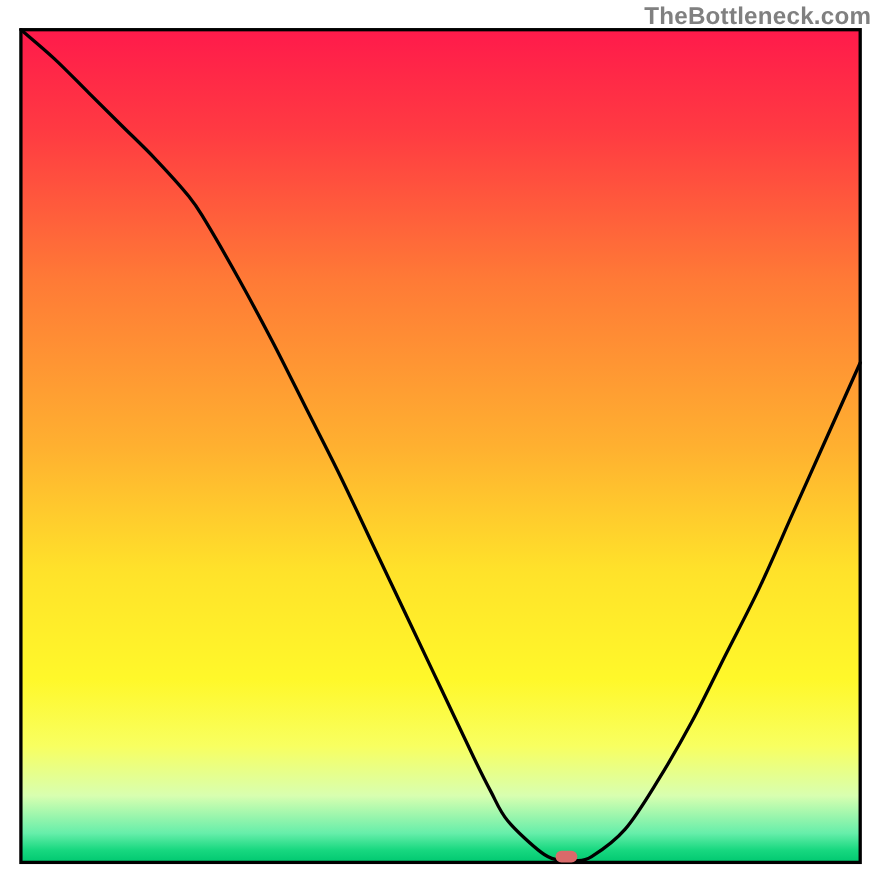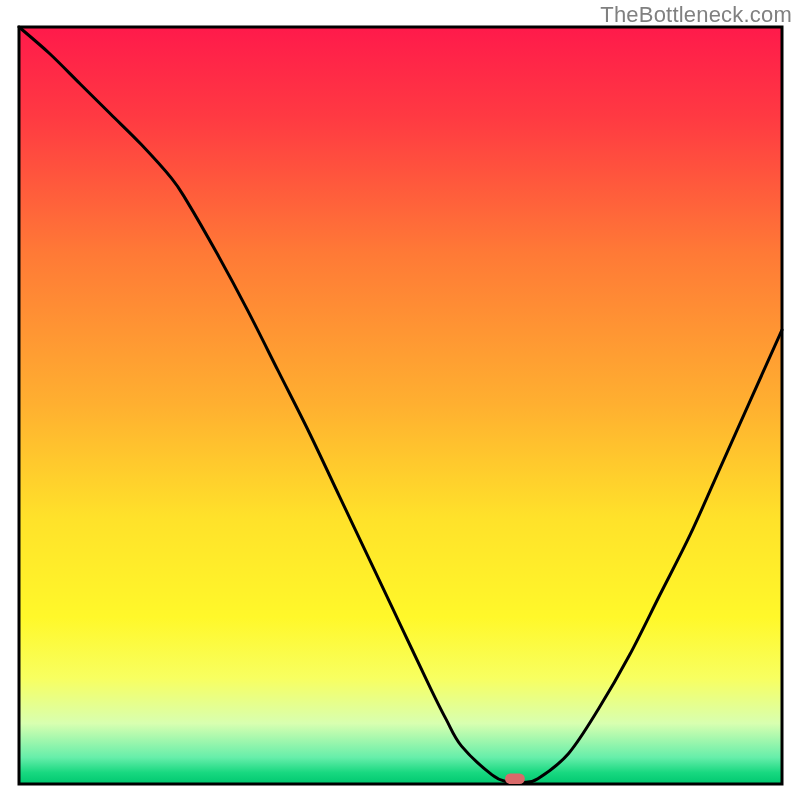--- a/index.html
+++ b/index.html
@@ -13,21 +13,21 @@
   .container {
     position: relative;
     width: 800px;
     height: 800px;
   }
   .watermark {
     position: absolute;
     top: 2px;
     right: 8px;
     font-size: 22px;
-    font-weight: normal;
+    font-weight: bold;
     color: #808080;
     letter-spacing: 0.2px;
     z-index: 10;
   }
   svg.chart {
     position: absolute;
     left: 0;
     top: 0;
   }
 </style>

